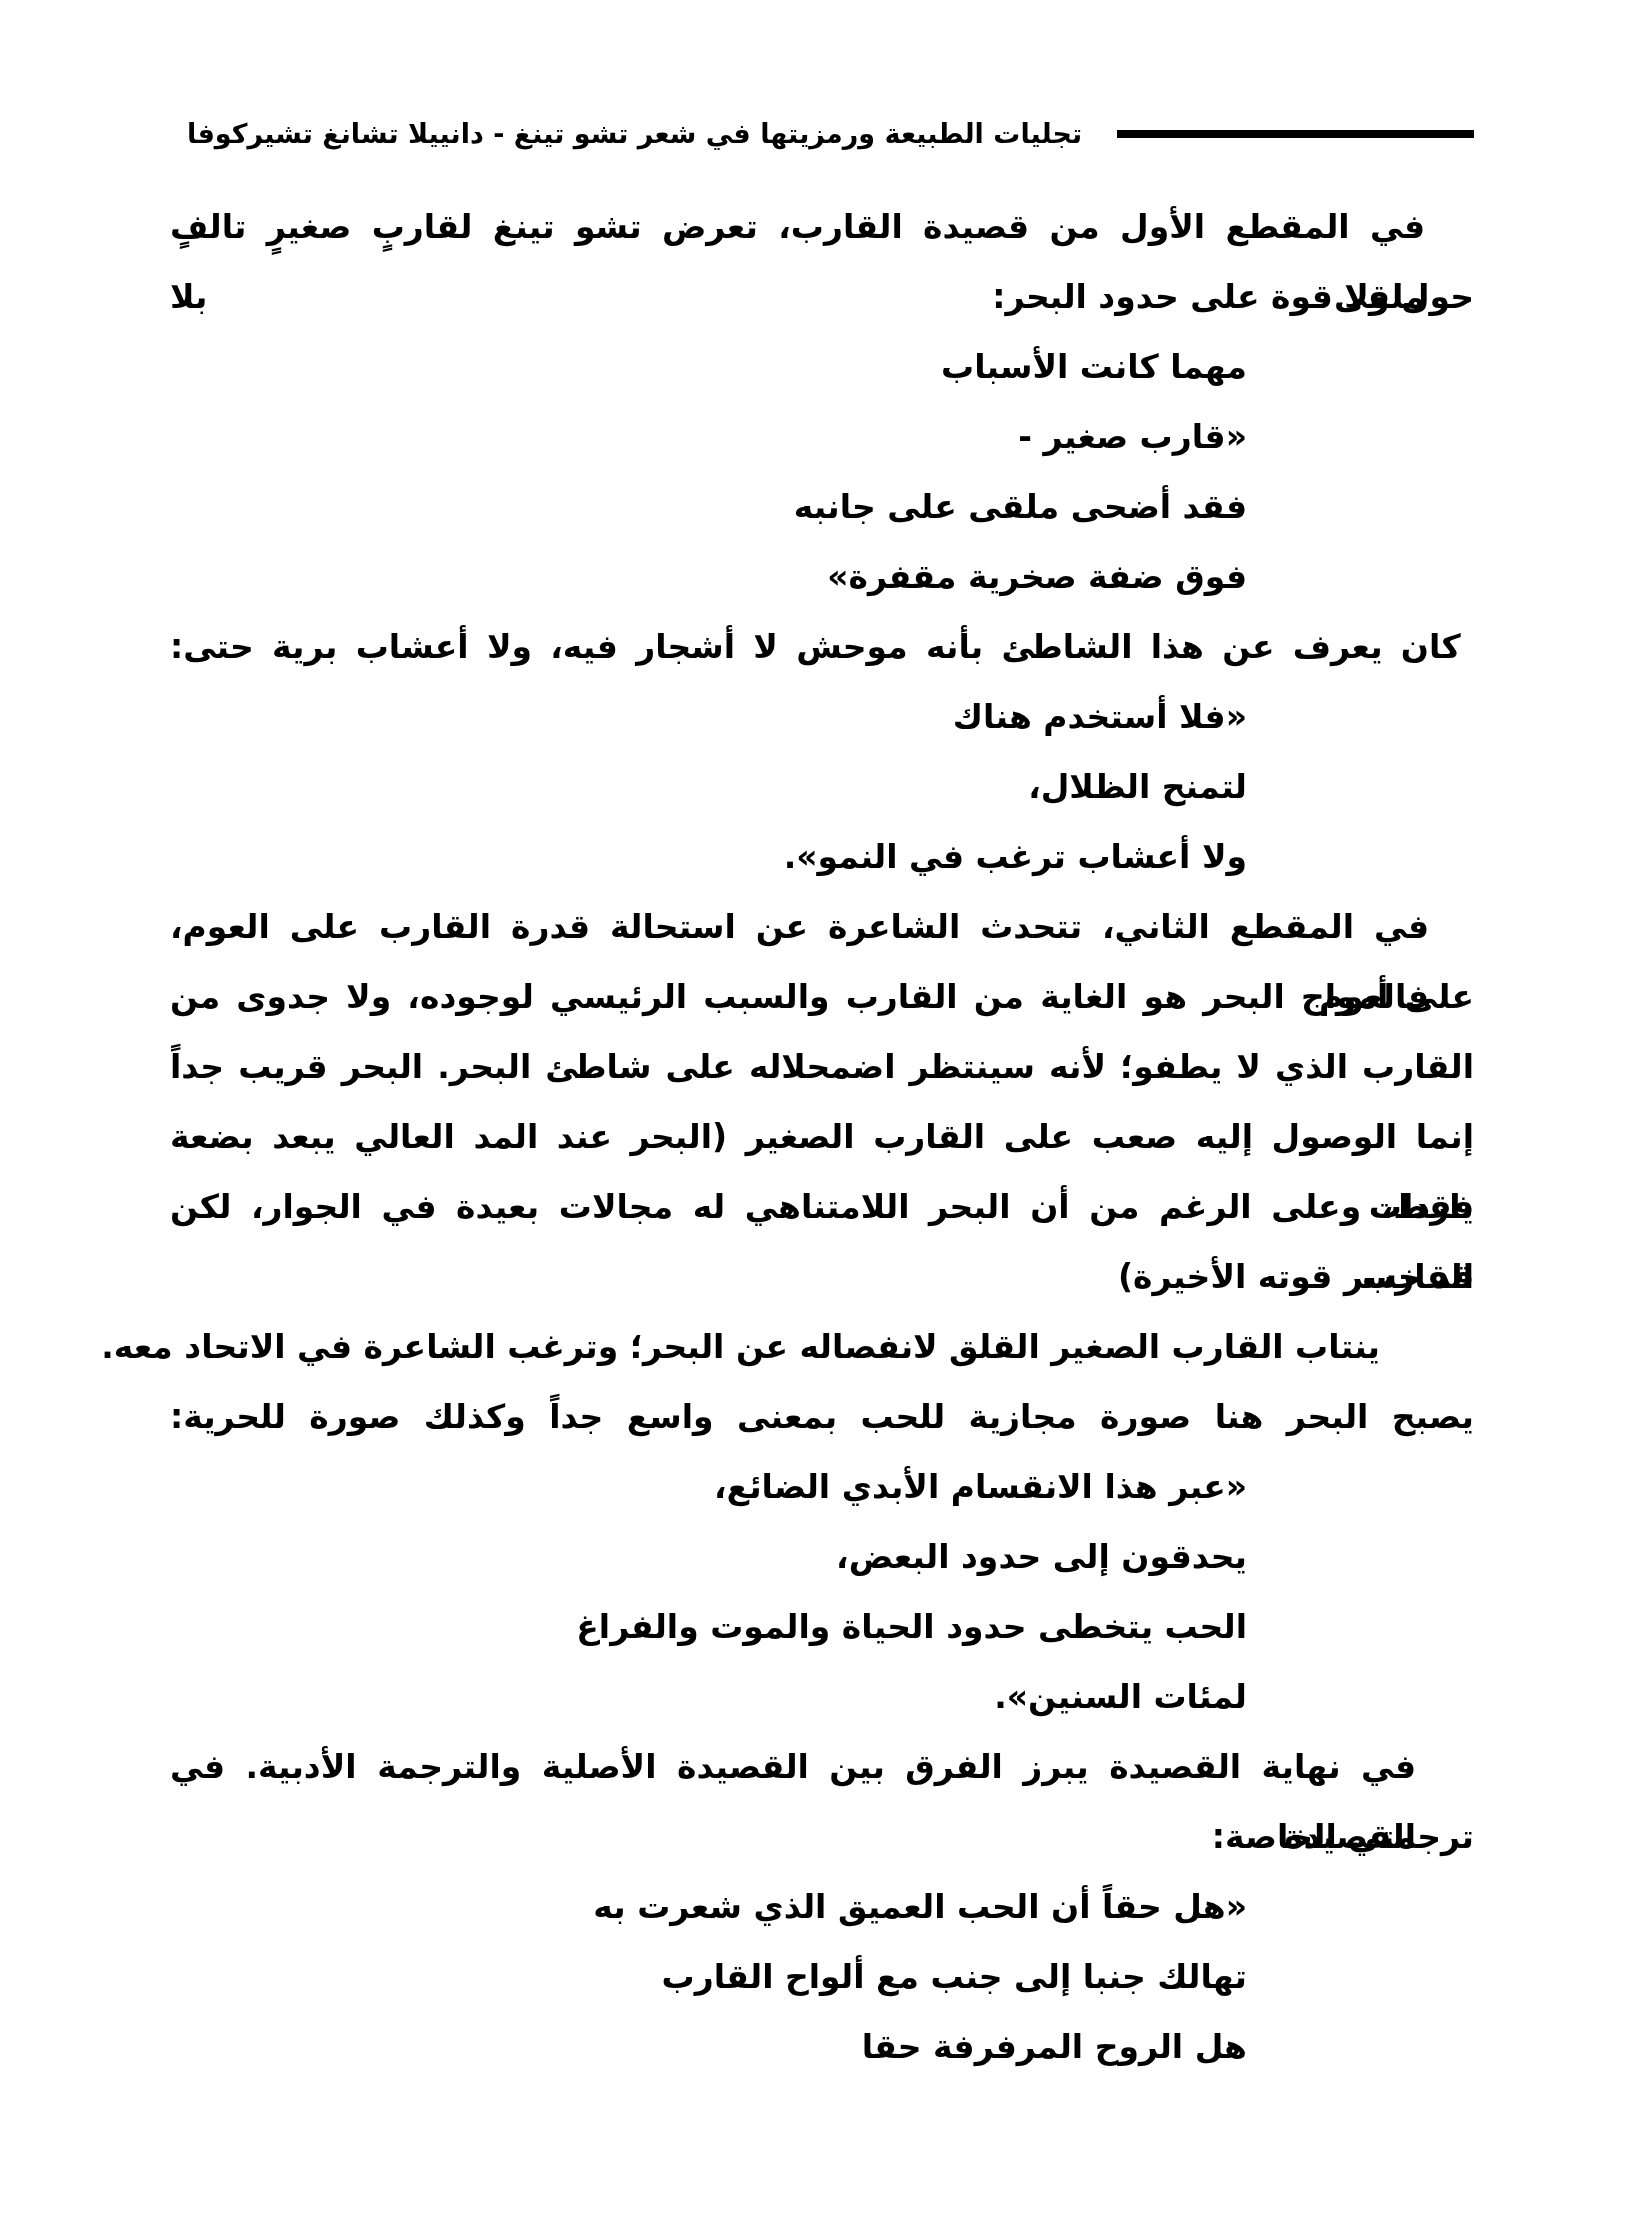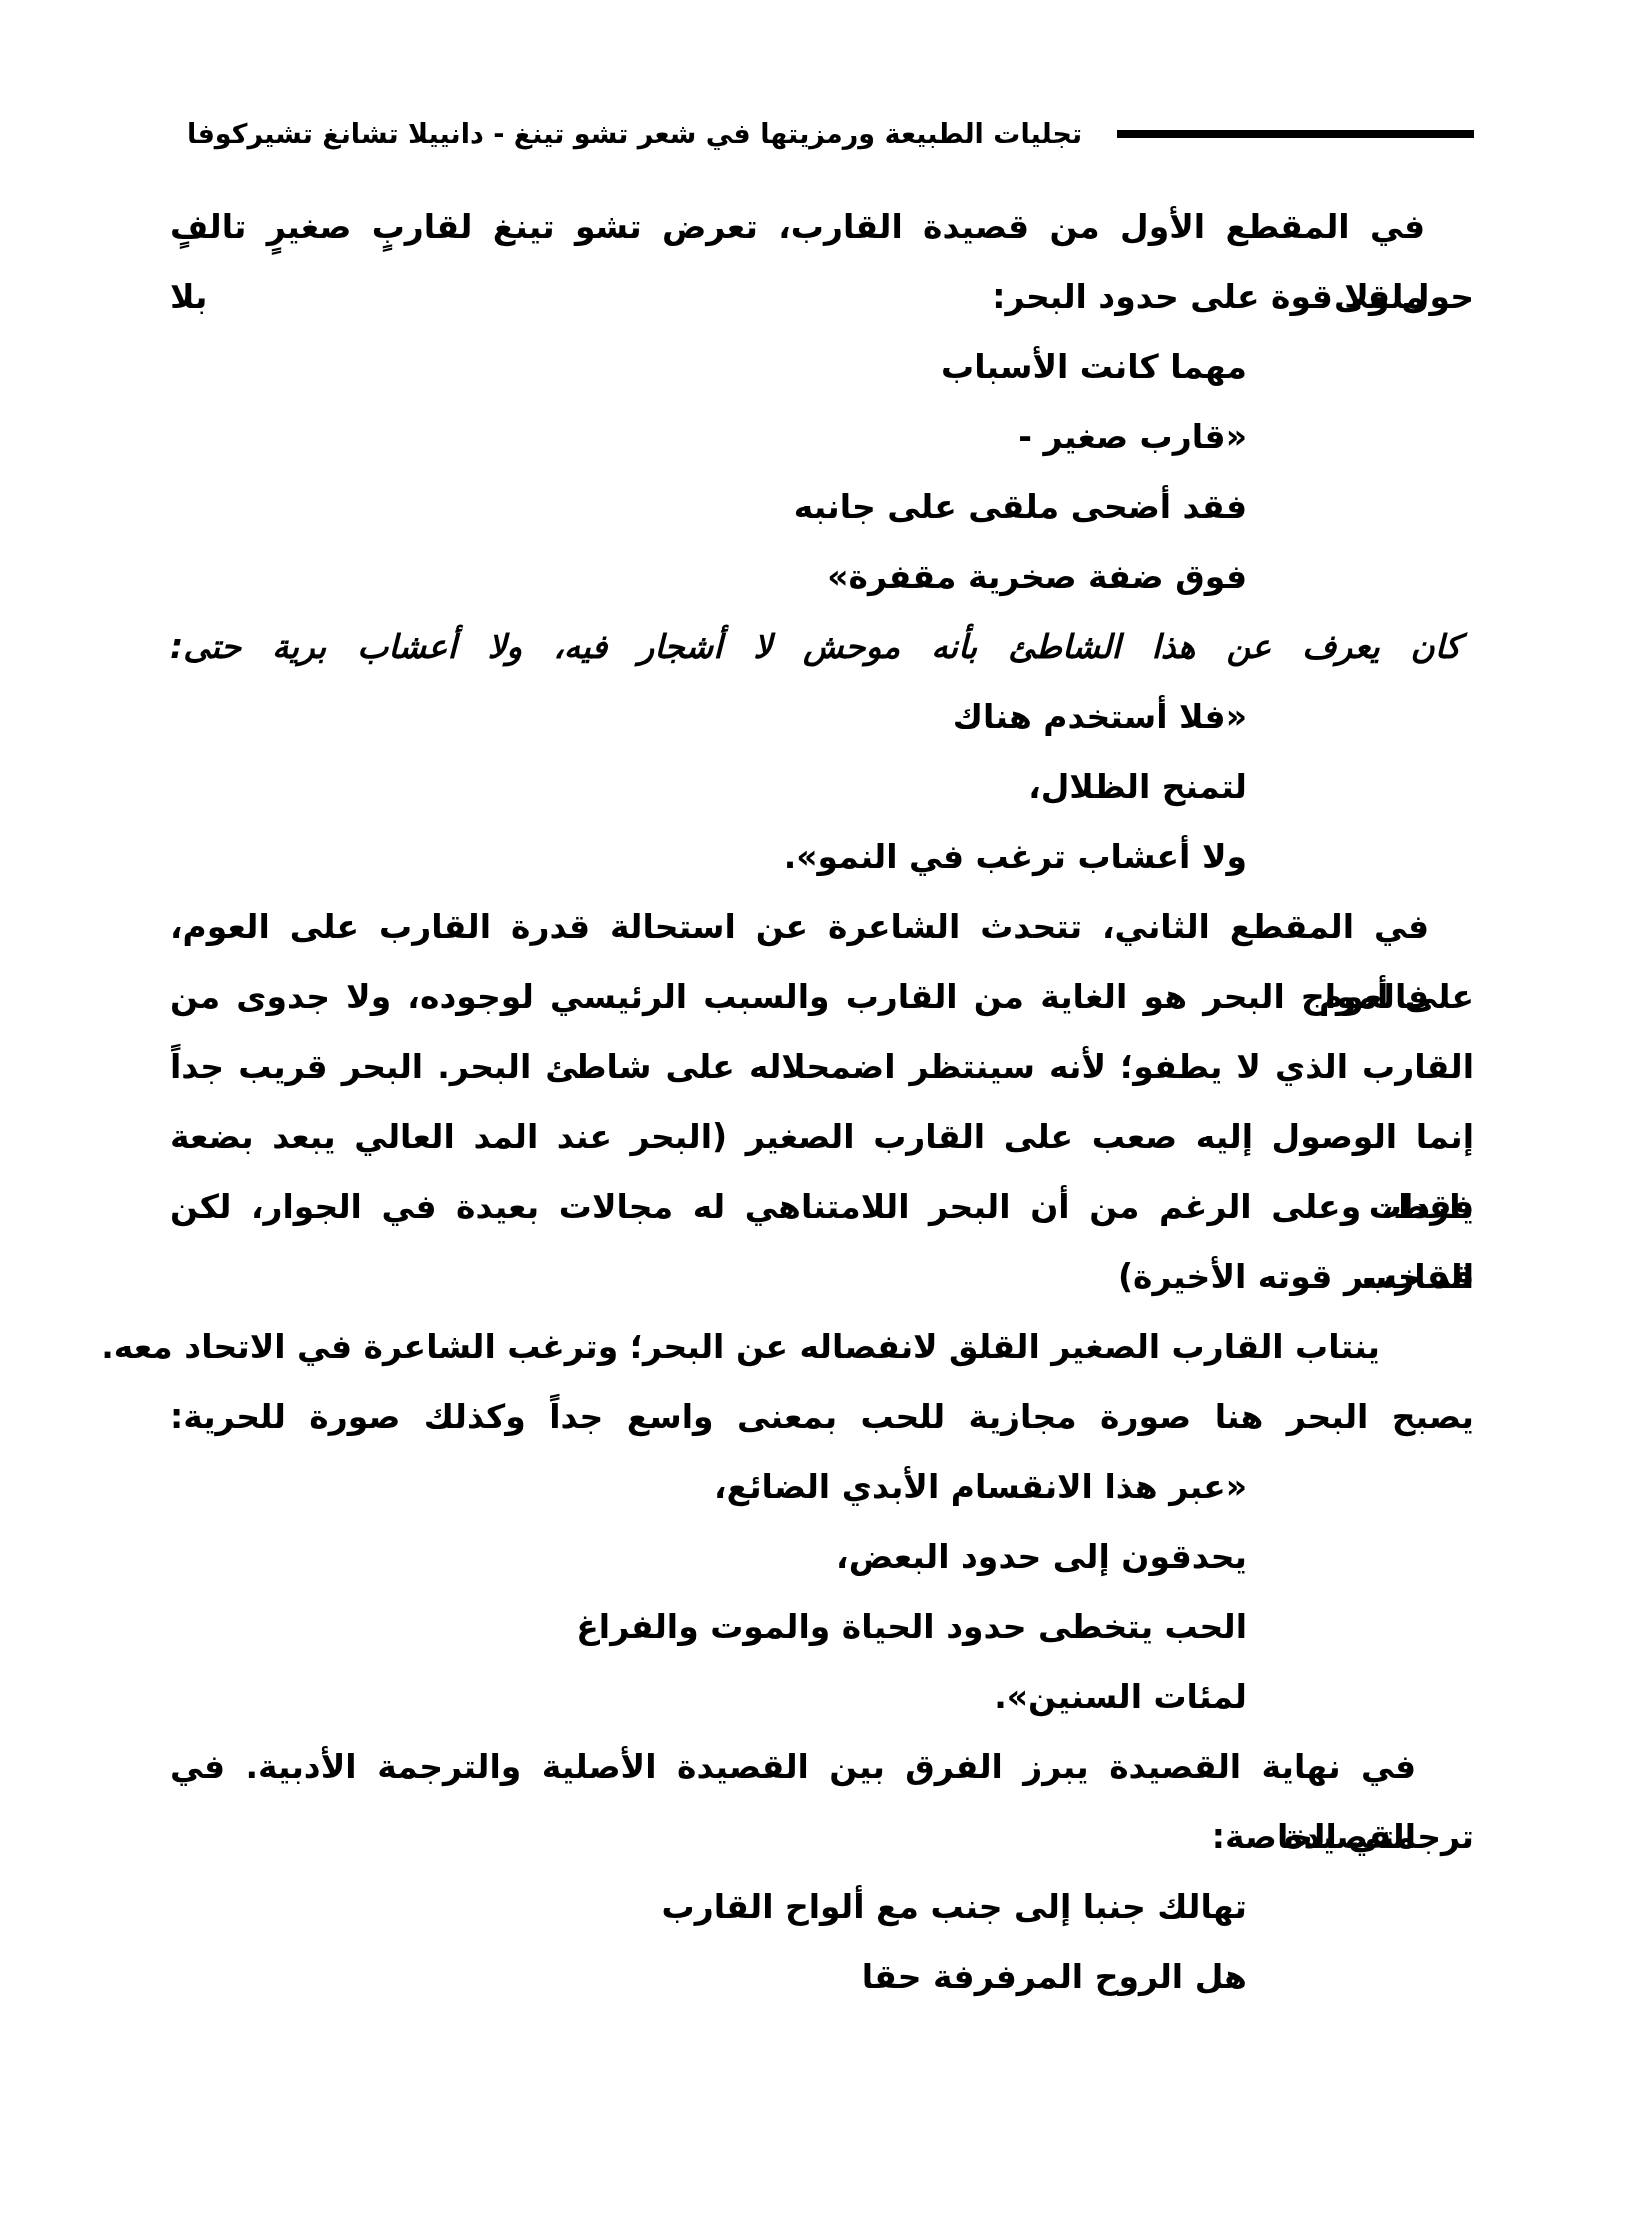--- a/index.html
+++ b/index.html
@@ -61,21 +61,21 @@
   .fill {
     text-align: justify;
     text-align-last: justify;
     white-space: normal;
   }
   .verse  { padding-right: 227px; }
   .ind110 { padding-right: 49px; }
   .ind100 { padding-right: 45px; }
   .ind130 { padding-right: 58px; }
   .ind210 { padding-right: 94px; }
-  .ind30  { padding-right: 13.4px; font-style: italic;  }
+  .ind30  { padding-right: 13.4px;  }
 </style>
 </head>
 <body>
 
 <div class="page">
 
   <div class="header">
     <div class="header-rule"></div>
     <div class="header-title" lang="ar">تجليات الطبيعة ورمزيتها في شعر تشو تينغ - دانييلا تشانغ تشيركوفا</div>
   </div>
@@ -98,18 +98,19 @@
     <div class="ln fill" lang="ar">فقط، وعلى الرغم من أن البحر اللامتناهي له مجالات بعيدة في الجوار، لكن القارب</div>
     <div class="ln" lang="ar">قد خسر قوته الأخيرة)</div>
     <div class="ln ind210" lang="ar">ينتاب القارب الصغير القلق لانفصاله عن البحر؛ وترغب الشاعرة في الاتحاد معه.</div>
     <div class="ln fill" lang="ar">يصبح البحر هنا صورة مجازية للحب بمعنى واسع جداً وكذلك صورة للحرية:</div>
     <div class="ln verse" lang="ar">«عبر هذا الانقسام الأبدي الضائع،</div>
     <div class="ln verse" lang="ar">يحدقون إلى حدود البعض،</div>
     <div class="ln verse" lang="ar">الحب يتخطى حدود الحياة والموت والفراغ</div>
     <div class="ln verse" lang="ar">لمئات السنين».</div>
     <div class="ln fill ind130" lang="ar">في نهاية القصيدة يبرز الفرق بين القصيدة الأصلية والترجمة الأدبية. في القصيدة</div>
     <div class="ln" lang="ar">ترجمتي الخاصة:</div>
+    <div class="ln verse" lang="ar">«هل حقاً أن الحب العميق الذي شعرت به</div>
     <div class="ln verse" lang="ar">تهالك جنبا إلى جنب مع ألواح القارب</div>
     <div class="ln verse" lang="ar">هل الروح المرفرفة حقا</div>
   </div>
 
 </div>
 
 
 </body></html>

